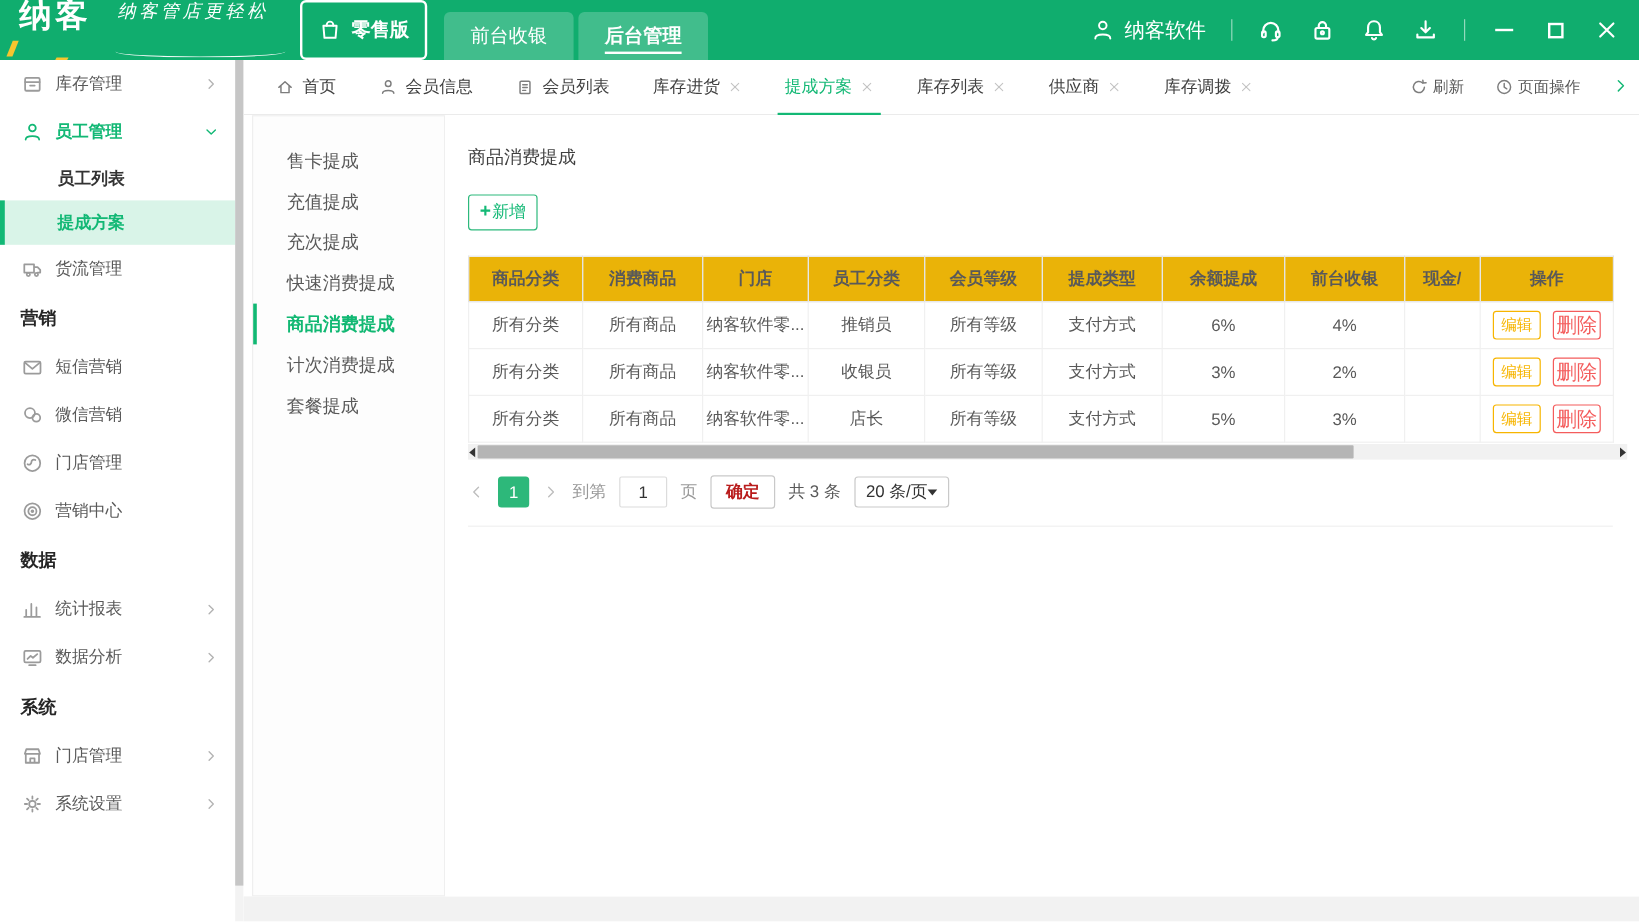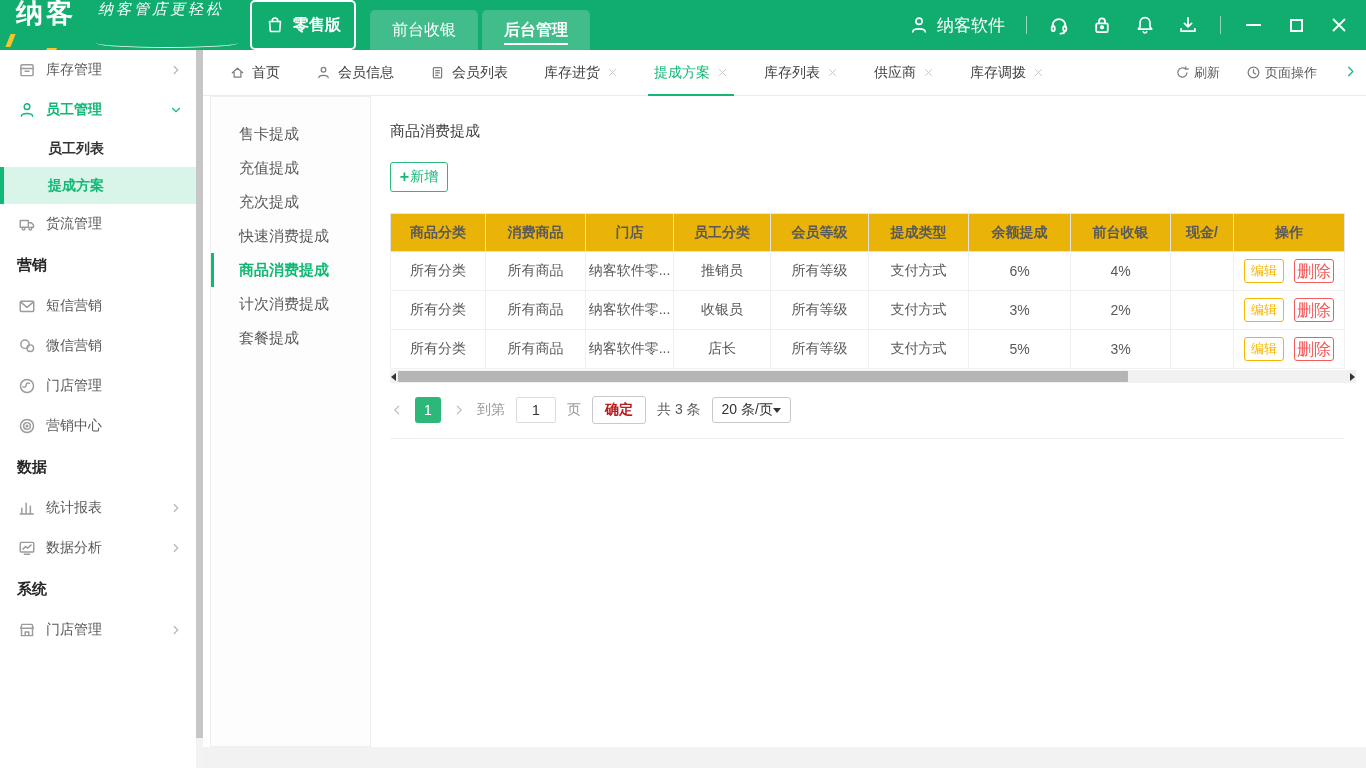--- a/index.html
+++ b/index.html
@@ -288,20 +288,34 @@
     <div class="side-section">
       <span>系统</span>
     </div>
     <div class="side-item">
       <span class="sicon">
         <svg class="ic" width="18" height="18" viewBox="0 0 16 16">
             <path d="M3.5 3h9l1.1 3.4H2.4zM3.1 6.4V13h9.8V6.4M6.4 13v-3.2h3.2V13"></path>
           </svg>
       </span>
       <span>门店管理</span>
+      <span class="side-chev">
+        <svg class="ic" width="14" height="14" viewBox="0 0 16 16" stroke-width="1.8">
+            <path d="M6 4l4 4-4 4"></path>
+          </svg>
+      </span>
+    </div>
+    <div class="side-item">
+      <span class="sicon">
+        <svg class="ic" width="18" height="18" viewBox="0 0 16 16">
+            <circle cx="8" cy="8" r="2.4"></circle>
+            <path d="M8 2.4v1.7M8 11.9v1.7M2.4 8h1.7M11.9 8h1.7M4 4l1.2 1.2M10.8 10.8L12 12M12 4l-1.2 1.2M5.2 10.8L4 12"></path>
+          </svg>
+      </span>
+      <span>系统设置</span>
       <span class="side-chev">
         <svg class="ic" width="14" height="14" viewBox="0 0 16 16" stroke-width="1.8">
             <path d="M6 4l4 4-4 4"></path>
           </svg>
       </span>
     </div>
   </div>
   <div class="side-scrollbar">
     <div class="side-scroll-thumb"></div>
   </div>

